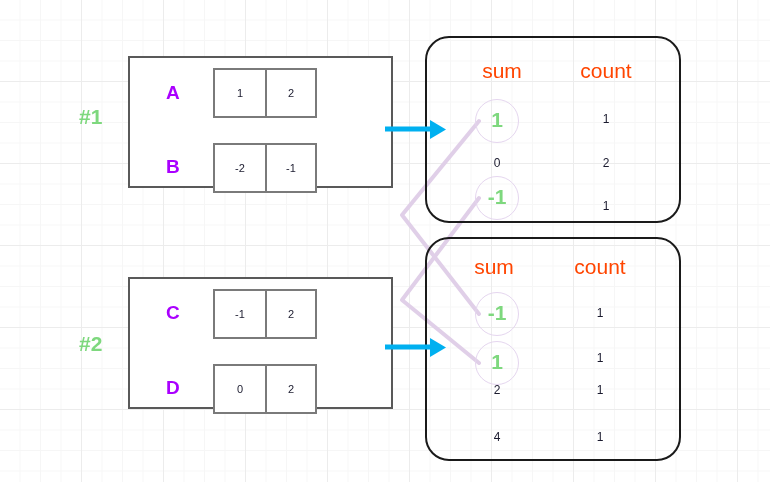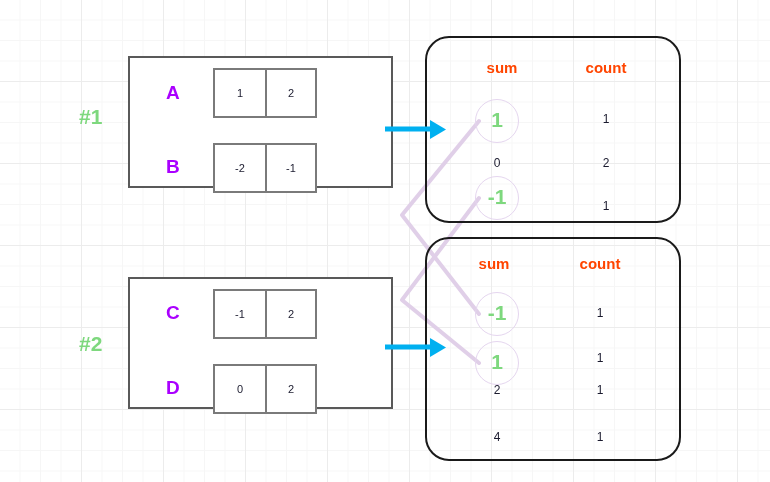--- a/index.html
+++ b/index.html
@@ -82,22 +82,22 @@
     position: absolute;
     box-sizing: border-box;
     border: 2px solid #1a1a1a;
     border-radius: 24px;
     background: transparent;
     z-index: 3;
   }
   .agg-header {
     position: absolute;
     color: #ff4500;
-    font-size: 15px;
-    font-weight: bold;
+    font-size: 21px;
+    font-weight: normal;
     z-index: 4;
     white-space: nowrap;
   }
   .agg-val {
     position: absolute;
     font-size: 12px;
     color: #1a1a2e;
     z-index: 4;
     text-align: center;
     white-space: nowrap;

